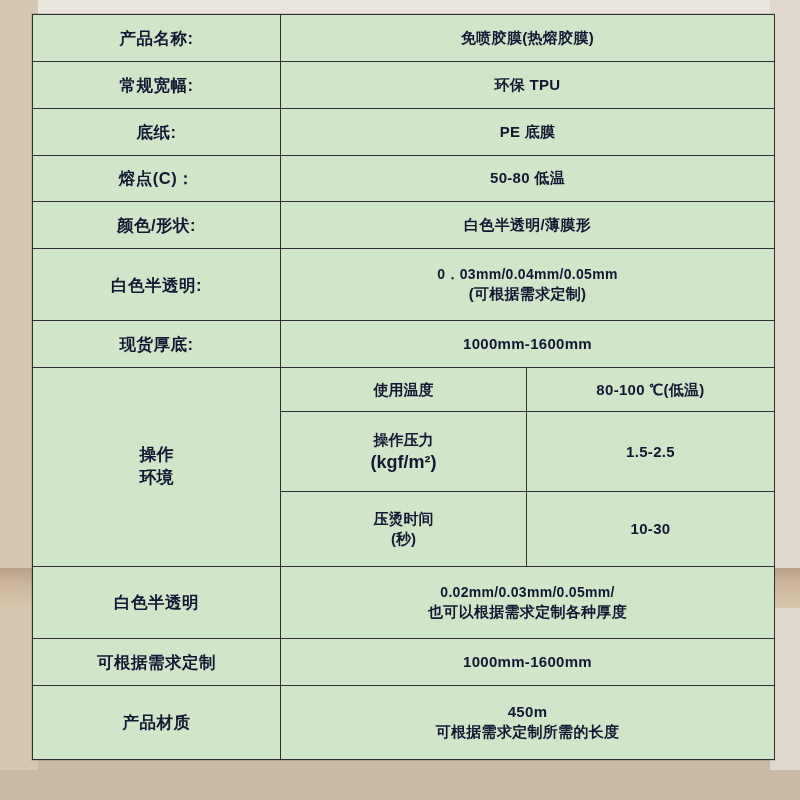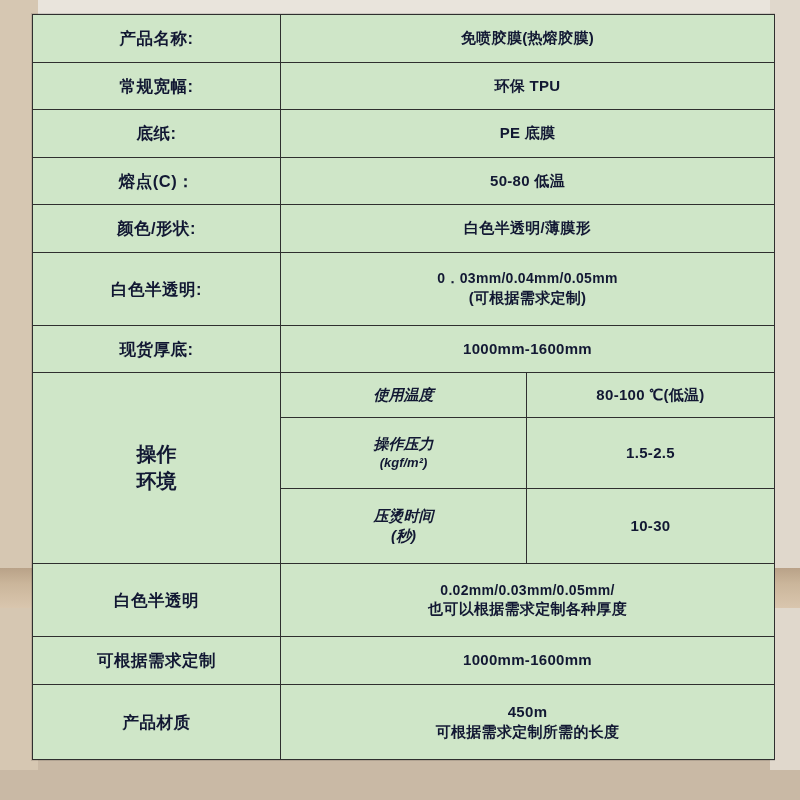--- a/index.html
+++ b/index.html
@@ -85,30 +85,29 @@
     font-size: 15px;
     letter-spacing: .3px;
   }
   .val-sm {
     font-size: 14px;
   }
   .two-line span {
     display: block;
   }
   .op-label {
-    font-size: 20px;
+    font-size: 17px;
     line-height: 2.0;
   }
   .sub-lbl {
     font-size: 15px;
     line-height: 1.3;
-    font-style: italic;
   }
   .unit {
-    font-size: 13px;
+    font-size: 18px;
   }
 </style>
 </head>
 <body>
 
 <div class="page">
   <div class="bg-band-top"></div>
   <div class="bg-band-top2"></div>
   <div class="bg-band-right"></div>
   <div class="bg-bottom-line"></div>

